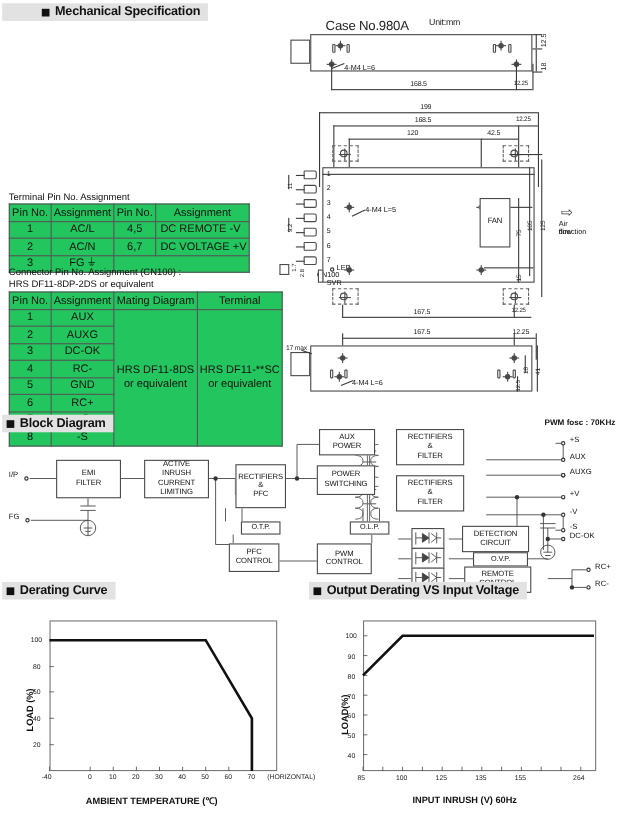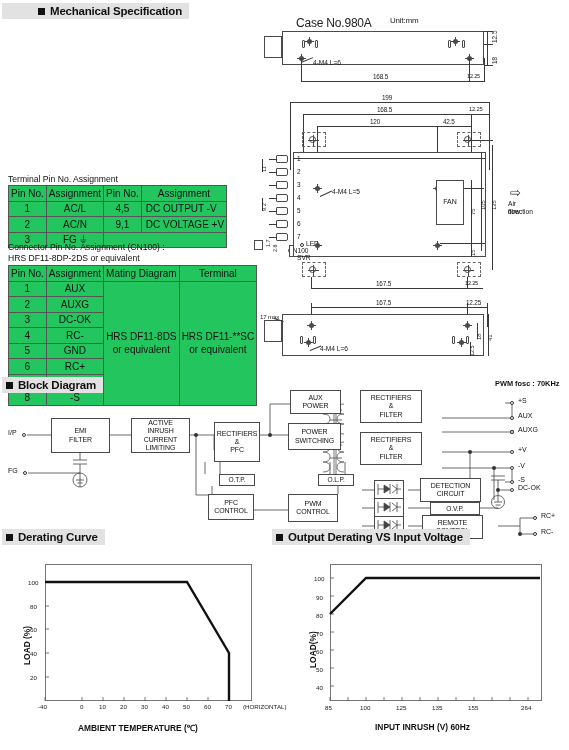--- a/index.html
+++ b/index.html
@@ -305,26 +305,26 @@
         <th style="width:54px;">Assignment</th>
         <th style="width:32px;">Pin No.</th>
         <th>Assignment</th>
       </tr>
     </thead>
     <tbody>
       <tr>
         <td>1</td>
         <td>AC/L</td>
         <td>4,5</td>
-        <td style="text-align:left; padding-left:4px;">DC OUTPUT -V</td>
+        <td style="text-align:left; padding-left:4px;">DC REMOTE -V</td>
       </tr>
       <tr>
         <td>2</td>
         <td>AC/N</td>
-        <td>9,1</td>
+        <td>6,7</td>
         <td style="text-align:left; padding-left:4px;">DC VOLTAGE +V</td>
       </tr>
       <tr>
         <td>3</td>
         <td>FG  ⏚</td>
         <td colspan="2"></td>
       </tr>
     </tbody>
   </table>
 
@@ -642,21 +642,21 @@
   <div class="term-o" style="left:533px; top:516px;"></div>
   <div class="bd-lbl" style="left:541px; top:512px;">RC+</div>
   <div class="term-o" style="left:533px; top:532px;"></div>
   <div class="bd-lbl" style="left:541px; top:528px;">RC-</div>
 
   <div class="sec-head" style="left:2px; top:529px;">
     <span class="sq"></span>
     <span>Derating Curve</span>
   </div>
 
-  <div class="sec-head" style="left:272px; top:529px;">
+  <div class="sec-head" style="left:281px; top:529px;">
     <span class="sq"></span>
     <span>Output Derating VS Input Voltage</span>
   </div>
 
   <div class="chart-frame" style="left:45px; top:564px; width:207px; height:137px;"></div>
   <svg class="plot" style="left:45px; top:564px; width:207px; height:137px;" viewBox="0 0 207 137">
 
     <g stroke="#555" stroke-width="0.8">
       <line x1="0" y1="18" x2="4" y2="18"></line>
       <line x1="0" y1="42" x2="4" y2="42"></line>

